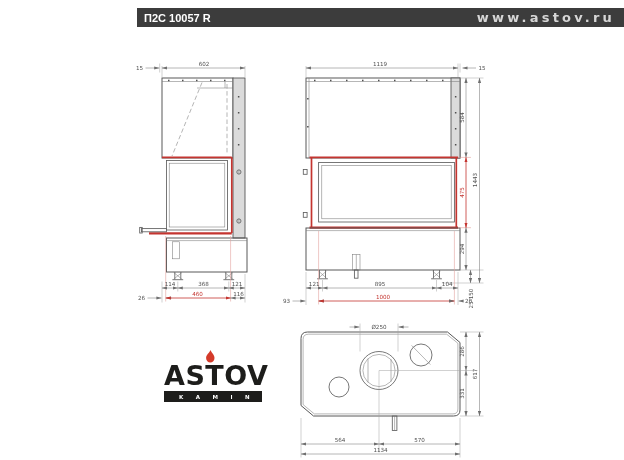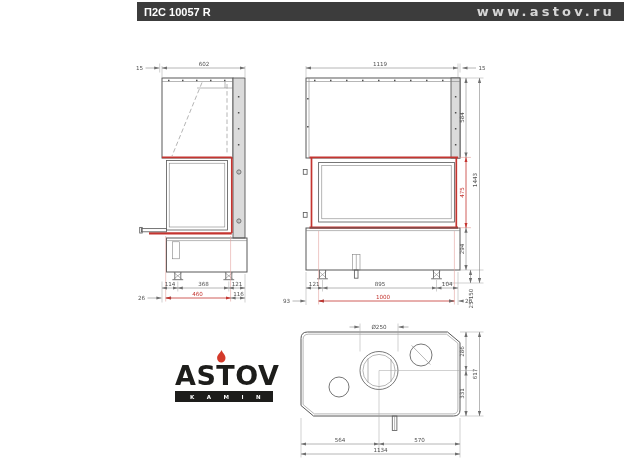--- a/index.html
+++ b/index.html
@@ -1,26 +1,26 @@
 <!DOCTYPE html>
 <html><head>
 <meta charset="utf-8">
 <style>
   html,body{margin:0;padding:0;background:#fff;}
   .page{position:relative;width:624px;height:460px;background:#fff;overflow:hidden;
         font-family:"DejaVu Sans",sans-serif;}
-  .header{position:absolute;left:137px;right:0;top:2px;height:19px;background:#3c3c3c;
+  .header{position:absolute;left:137px;right:0;top:8px;height:19px;background:#3c3c3c;
           display:flex;justify-content:space-between;align-items:center;
           padding:0 9px 0 7px;box-sizing:border-box;}
   .header .model{color:#ffffff;font-size:11px;font-weight:bold;
           font-family:"Liberation Sans","DejaVu Sans",sans-serif;white-space:nowrap;}
   .header .site{color:#d6d6d6;font-size:13px;font-weight:bold;letter-spacing:3.2px;white-space:nowrap;}
   .drawing{position:absolute;left:0;top:0;}
   
-  .logo{position:absolute;left:175px;top:350px;width:98px;}
+  .logo{position:absolute;left:164px;top:350px;width:98px;}
   .logo .flame{position:absolute;left:41px;top:0;width:11px;height:14px;}
   .logo .brand{margin-top:12px;font-size:27px;font-weight:bold;letter-spacing:0.5px;
                color:#1d1d1b;line-height:1;font-family:"DejaVu Sans",sans-serif;}
   .logo .bar{margin-top:2px;background:#1d1d1b;color:#ffffff;font-size:5.5px;font-weight:bold;
              letter-spacing:12.5px;padding:2.5px 0 2.5px 15px;white-space:nowrap;}
   
   .o  {fill:none;stroke:#585858;stroke-width:1;}
   .m  {fill:none;stroke:#5e5e5e;stroke-width:0.85;}
   .i  {fill:none;stroke:#7a7a7a;stroke-width:0.55;}
   .dsh{fill:none;stroke:#838383;stroke-width:0.6;stroke-dasharray:4.5 2.6;}

